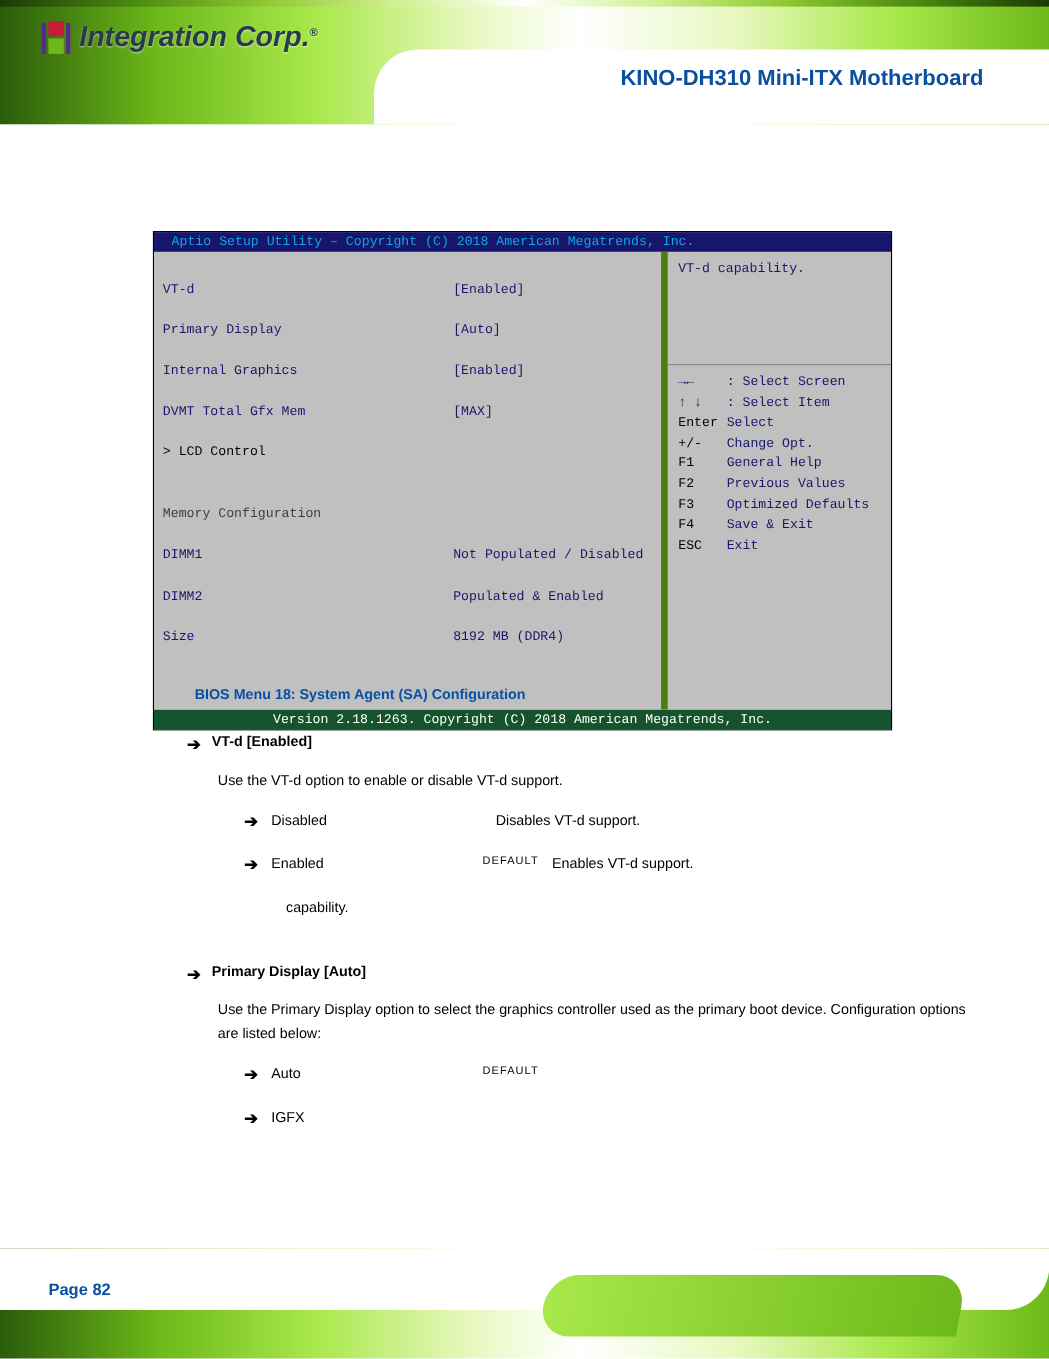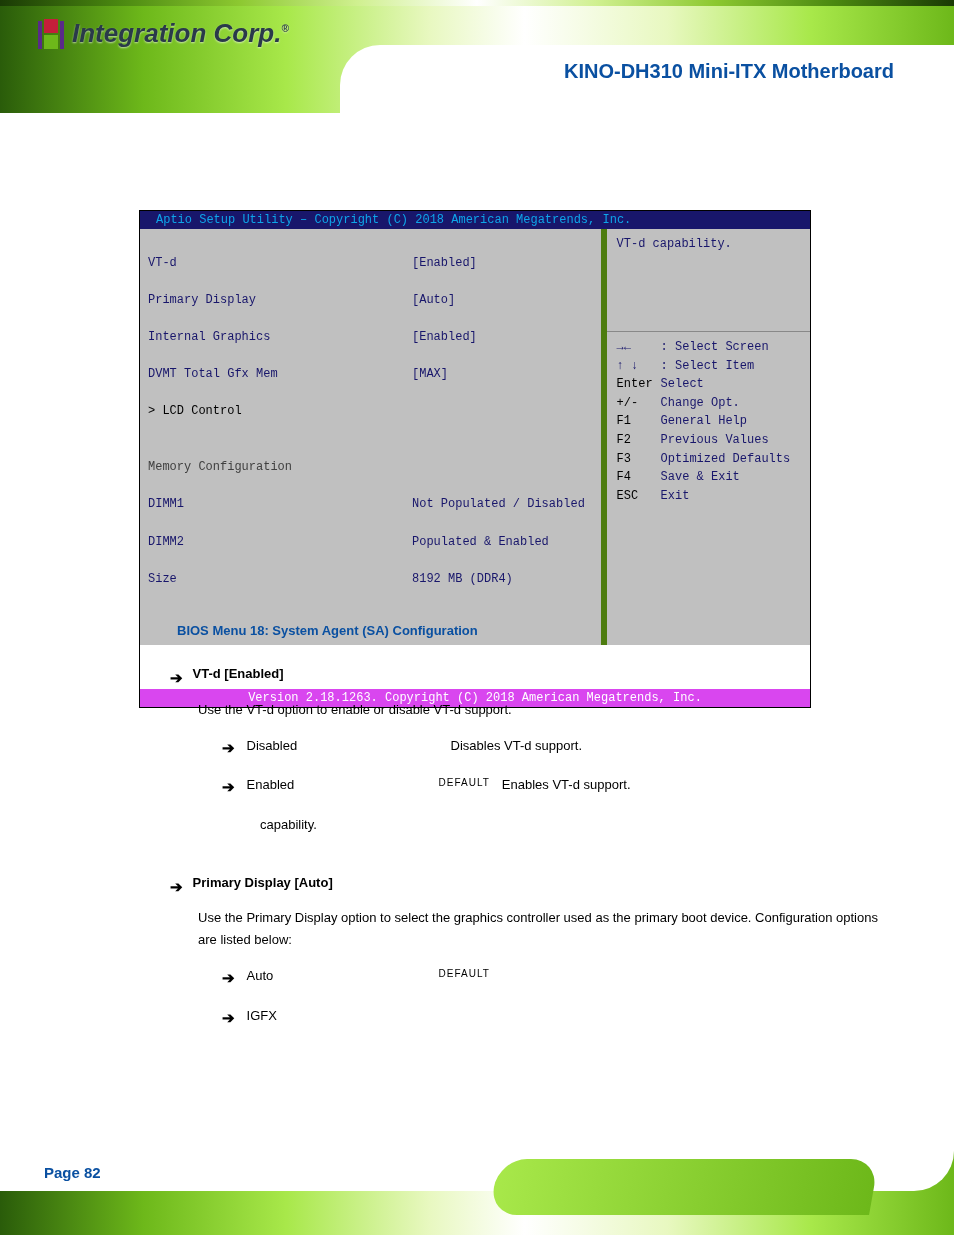--- a/index.html
+++ b/index.html
@@ -69,21 +69,21 @@
   .bios-left .sect { color: #404040; }
   .bios-right {
     background: #c0c0c0; width: 210px; font-size: 12px; color: #18166b;
     padding: 6px 6px 6px 10px; border-left: 6px solid #4d7c0f; line-height: 1.55;
   }
   .bios-right .hint { color: #18166b; min-height: 90px; }
   .bios-right .sep { border-top: 1px solid #888; margin: 6px -6px 6px -10px; }
   .bios-right .keys .k { color: #000000; display: inline-block; width: 44px; }
   .bios-right .keys .arrows { color: #18166b; }
   .bios-footer {
-    background: #d946ef; color: #fff; text-align: center; padding: 2px 0; margin-top: 44px;
+    background: #14532d; color: #fff; text-align: center; padding: 2px 0;
   }
   .cap {
     position: absolute; left: 177px; font-weight: bold; font-size: 13px; color: #0a50a1;
   }
   .cap1 { top: 623px; }
   .content {
     position: absolute; top: 655px; left: 170px; right: 60px;
     font-size: 13px; color: #000; line-height: 1.7;
   }
   .row-a { display: flex; align-items: flex-start; gap: 10px; margin-top: 8px; }

